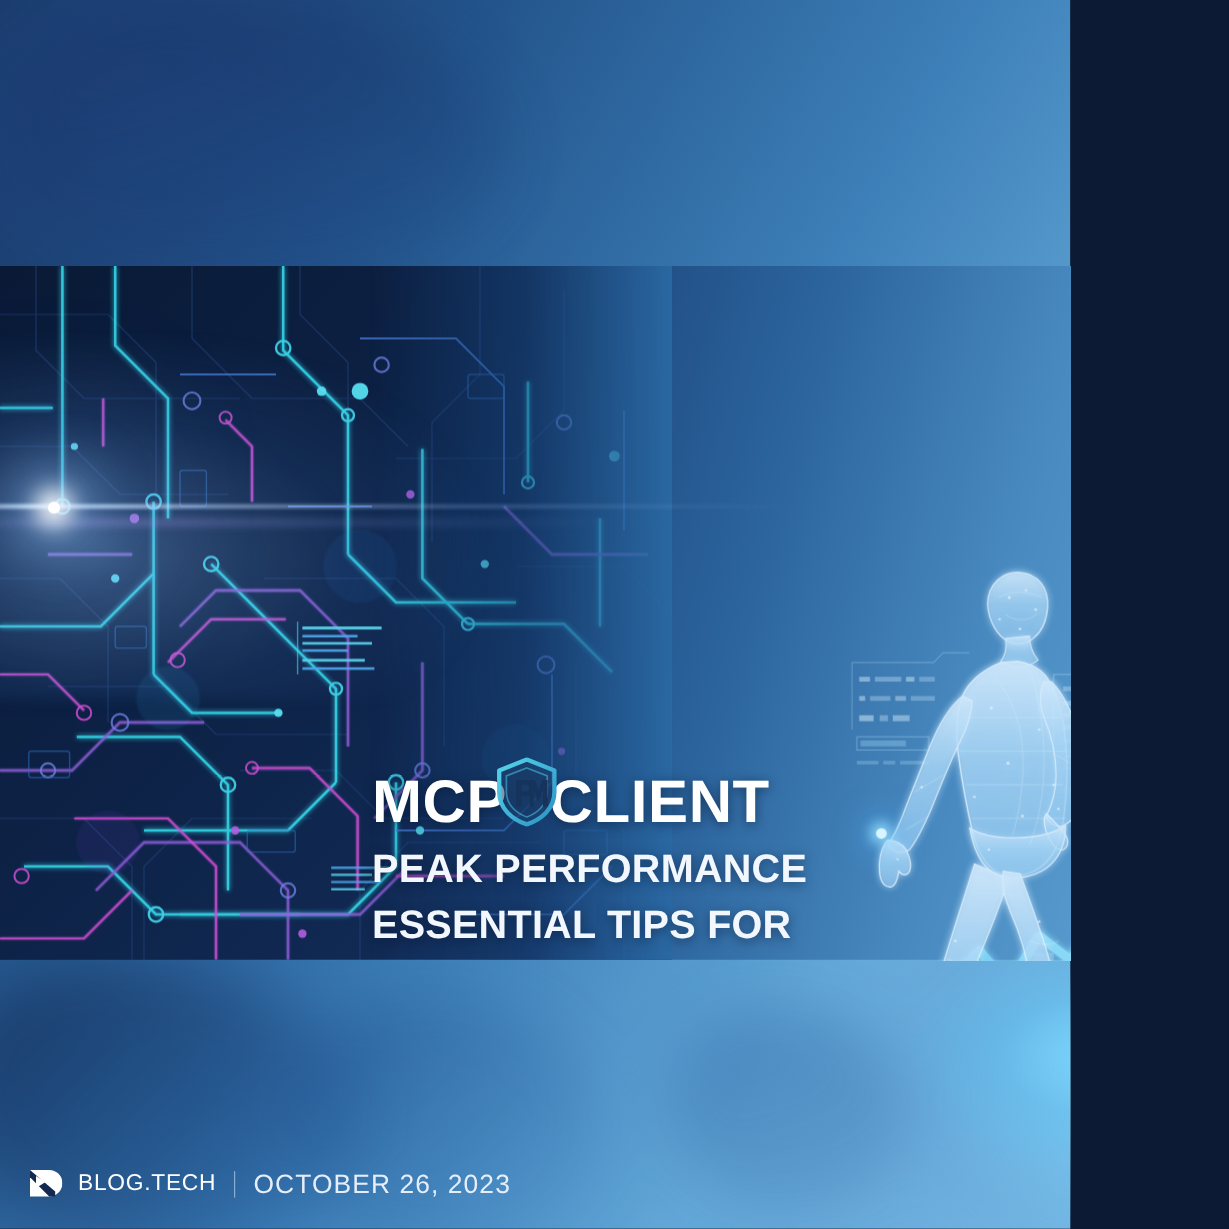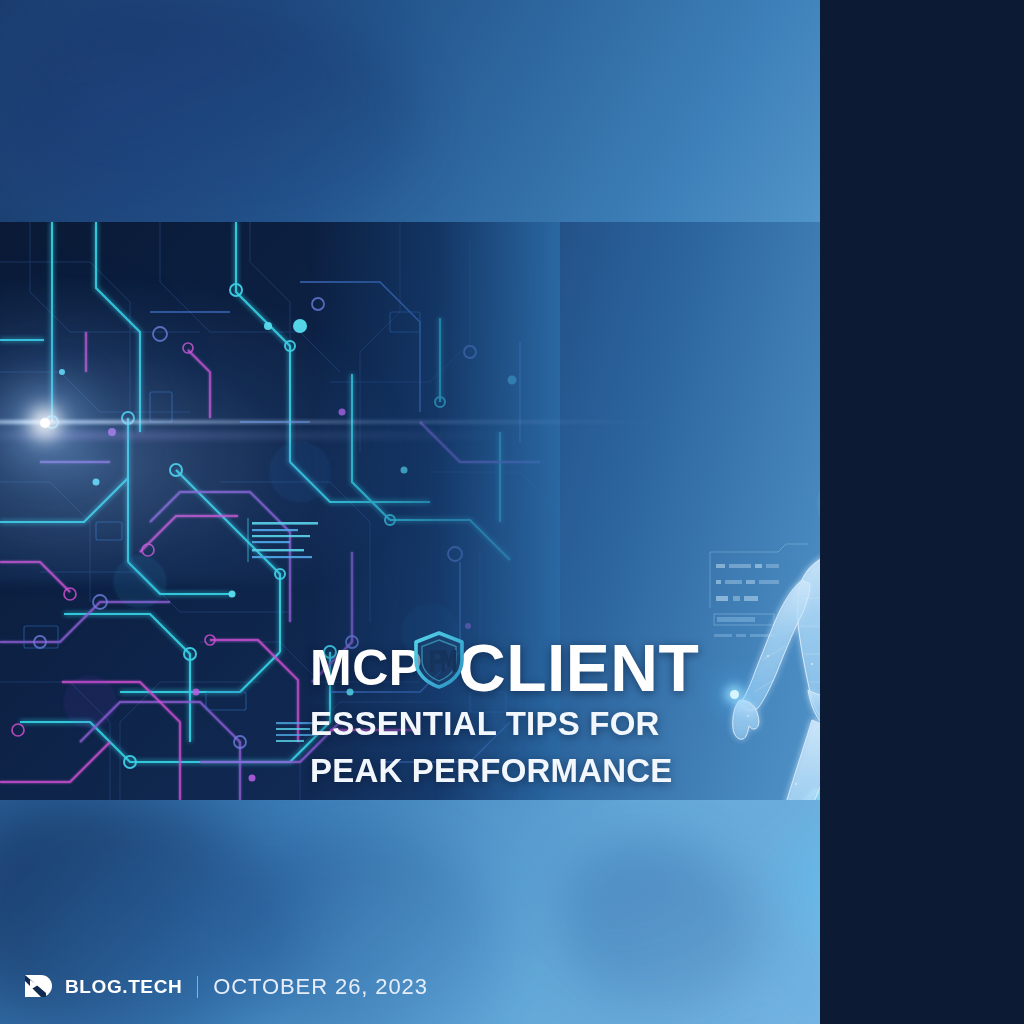--- a/index.html
+++ b/index.html
@@ -5,21 +5,21 @@
   * { box-sizing: border-box; margin: 0; padding: 0; }
   html, body {
     width: 1024px; height: 1024px;
     overflow: hidden;
     background: #0c1b33;
     font-family: "Liberation Sans", sans-serif;
   }
 
   #poster {
     position: relative;
-    width: 820px; height: 1024px;
+    width: 892px; height: 1024px;
     overflow: hidden;
   }
 
   
   .backdrop {
     position: absolute; inset: 0;
     background:
       radial-gradient(ellipse 220px 140px at 912px 880px, rgba(120,215,255,0.85) 0%, rgba(90,185,235,0.45) 35%, rgba(60,130,195,0.0) 72%),
       radial-gradient(ellipse 300px 220px at 150px 900px, rgba(40,95,160,0.55) 0%, rgba(30,70,130,0.0) 70%),
       radial-gradient(ellipse 420px 300px at 120px 90px, rgba(36,76,140,0.75) 0%, rgba(26,58,115,0) 75%),
@@ -117,21 +117,21 @@
   }
   .shield-badge {
     position: absolute;
     left: 103px; top: -9px;
     width: 52px; height: 58px;
     z-index: 3;
   }
   .title-tail {
     position: absolute;
     left: 148px; top: 0;
-    font-size: 66px;
+    font-size: 50px;
     font-weight: 700;
     letter-spacing: 0.5px;
     color: #ffffff;
     line-height: 56px;
     text-shadow: 0 2px 10px rgba(5,20,45,0.55);
     white-space: nowrap;
     z-index: 2;
   }
   .subhead {
     margin-top: 10px;
@@ -165,21 +165,21 @@
     position: absolute;
     left: 22px; bottom: 22px;
     display: flex;
     align-items: center;
     gap: 13px;
     z-index: 10;
   }
   .brand-logo { width: 30px; height: 30px; display: block; }
   .brand-name {
     font-size: 19px;
-    font-weight: 700;
+    font-weight: 400;
     letter-spacing: 0.6px;
     color: #ffffff;
   }
   .divider {
     width: 1px; height: 22px;
     background: rgba(215,232,252,0.55);
     margin: 0 2px;
   }
   .footer-date {
     font-size: 22px;
@@ -405,22 +405,22 @@
             <g fill="#16335c">
               <path d="M17 19 h8.5 a6.8 6.8 0 0 1 0 13.6 H21.5 V41 H17 Z M21.5 23 v5.6 h3.6 a2.8 2.8 0 0 0 0 -5.6 Z"></path>
               <path d="M28.5 41 V19 h4.1 l3.3 9.2 L39.2 19 h4.1 V41 H39.4 V27.4 L36.4 36 h-1.7 L31.7 27.4 V41 Z"></path>
             </g>
           </svg>
         </span>
 
         <span class="title-tail">CLIENT</span>
       </div>
 
+      <div class="subhead">PEAK PERFORMANCE</div>
       <div class="subhead">ESSENTIAL TIPS FOR</div>
-      <div class="subhead">PEAK PERFORMANCE</div>
 
     </div>
 
     <div class="holo">
       <svg width="324" height="500" viewBox="0 0 324 500" xmlns="http://www.w3.org/2000/svg">
         <defs>
           <linearGradient id="bodyG" x1="0" y1="0" x2="0" y2="1">
             <stop offset="0%" stop-color="#d8eeff" stop-opacity="0.85"></stop>
             <stop offset="45%" stop-color="#a8d6f6" stop-opacity="0.68"></stop>
             <stop offset="100%" stop-color="#8fc6ee" stop-opacity="0.6"></stop>

